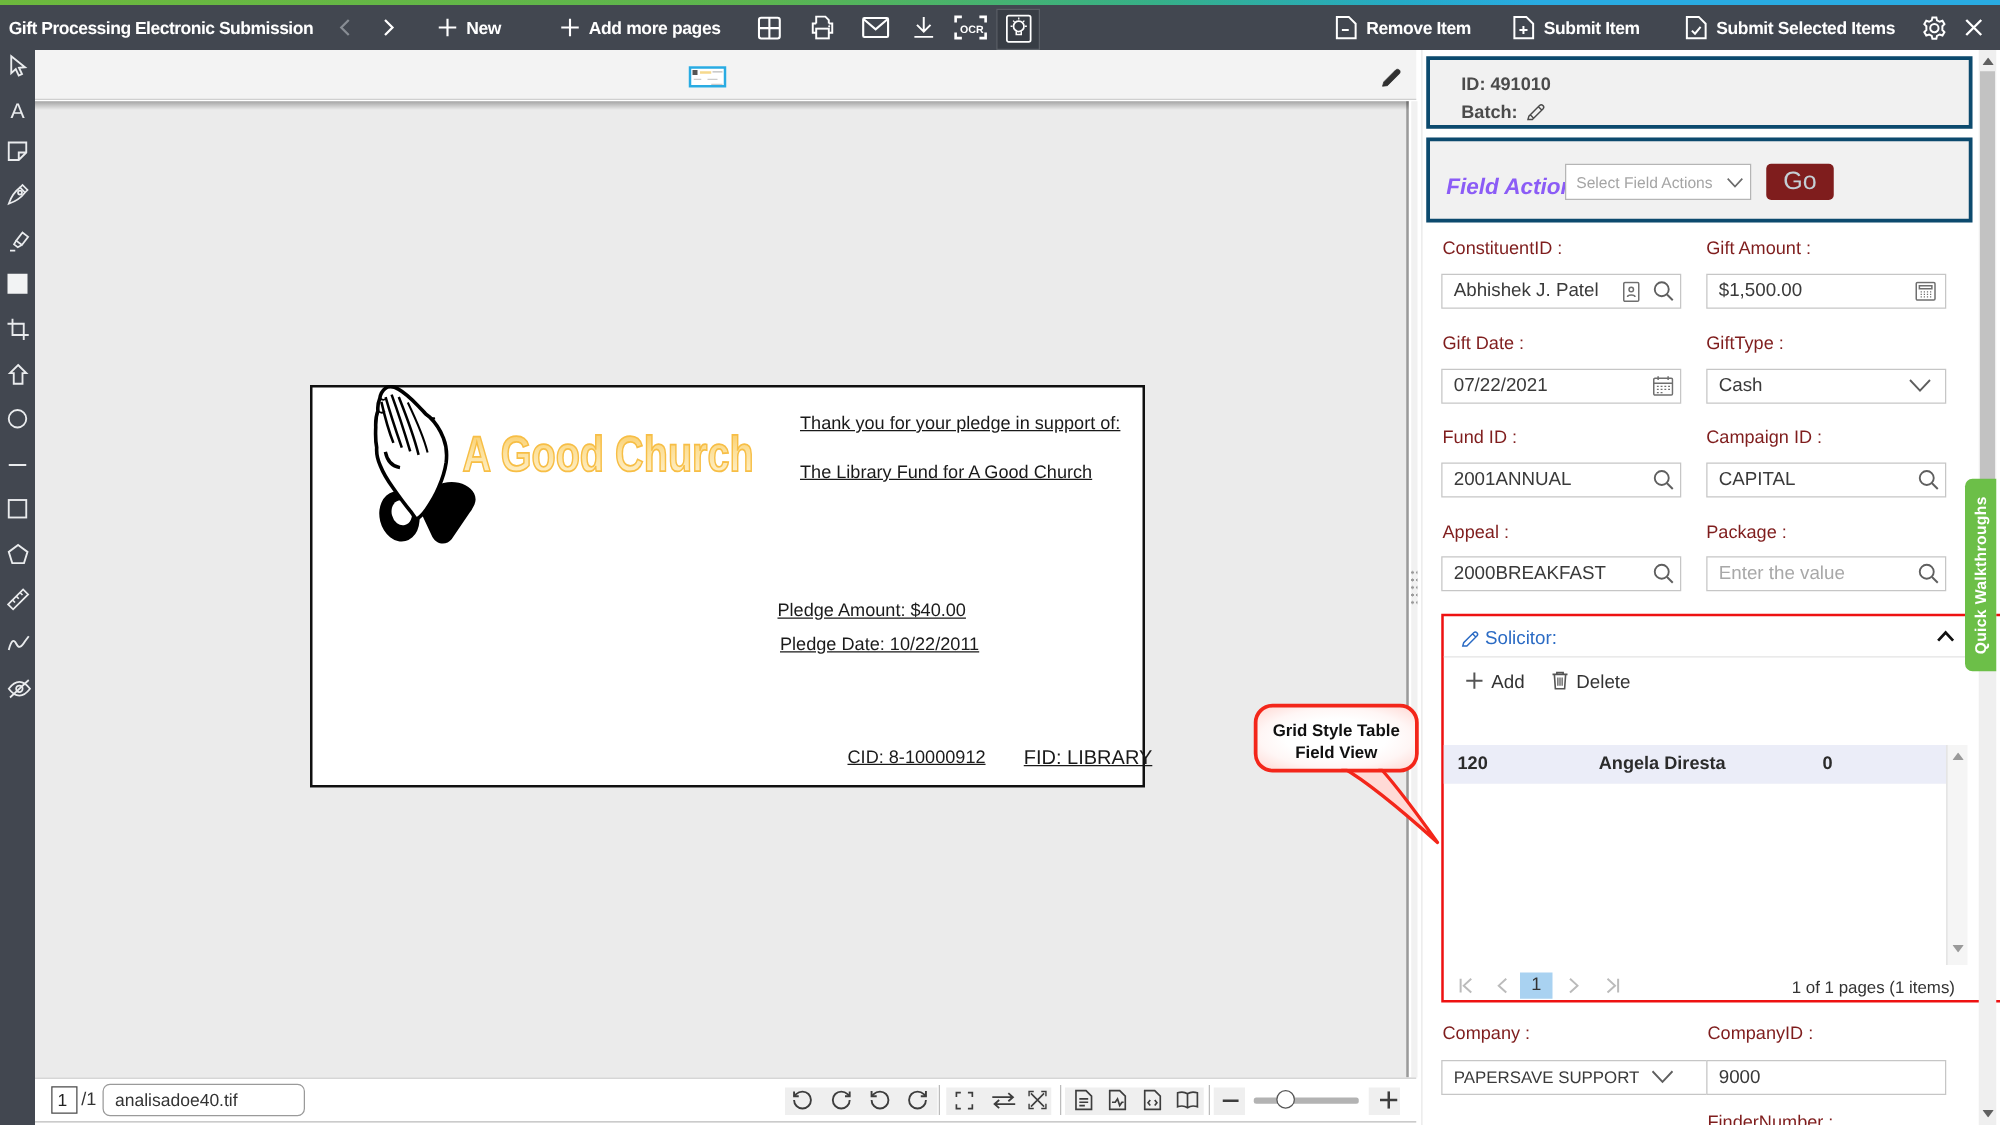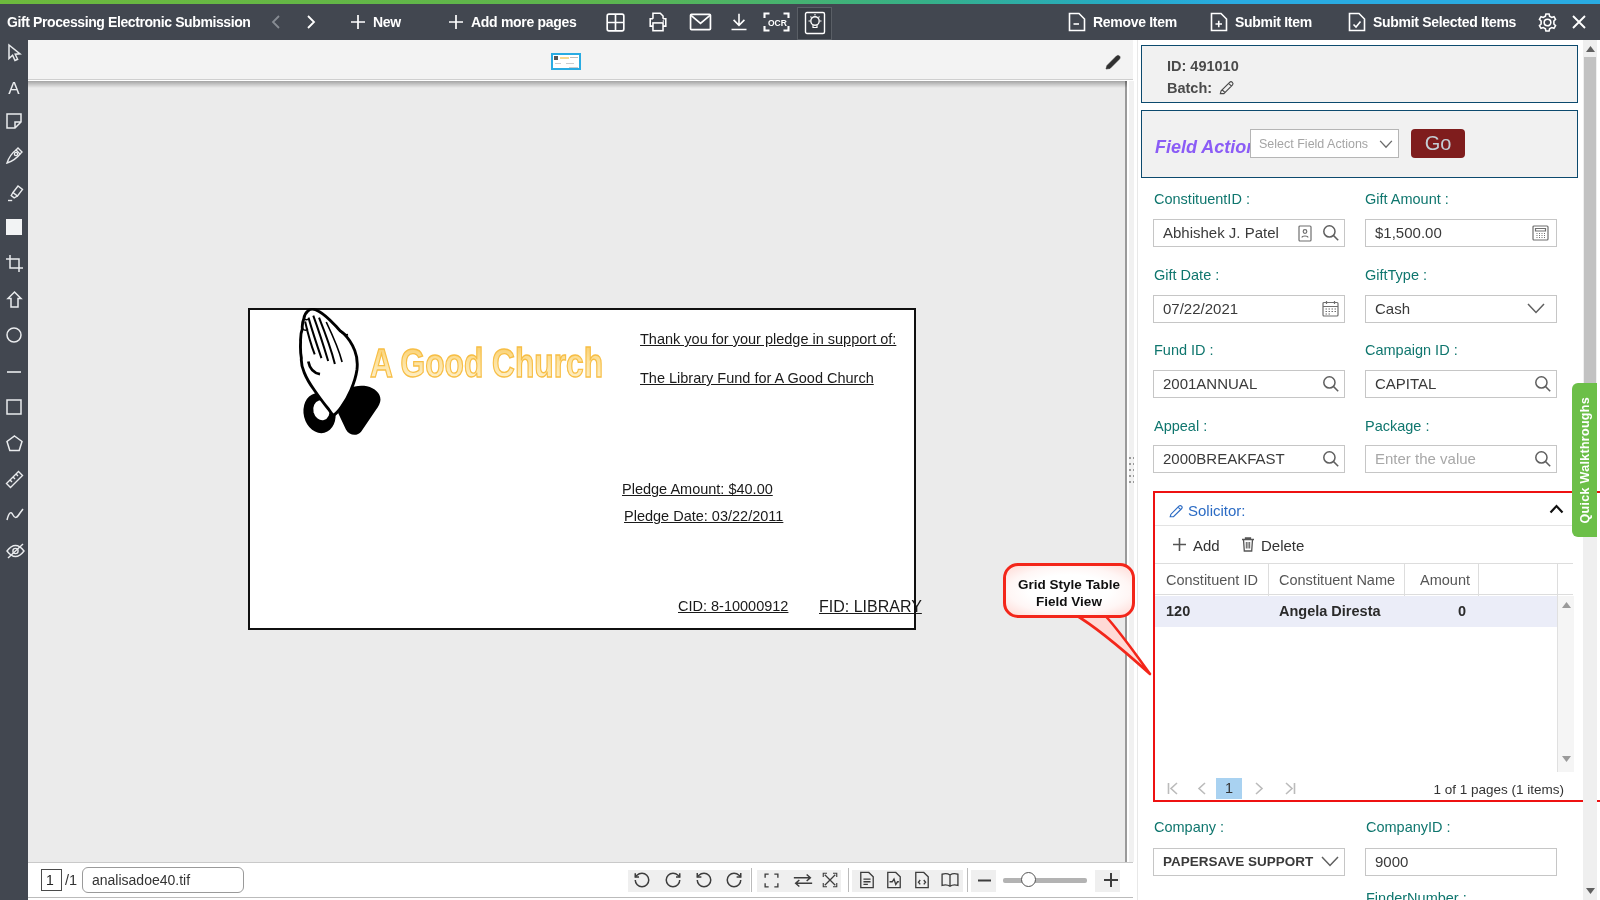--- a/index.html
+++ b/index.html
@@ -31,22 +31,22 @@
 
 
 #card { position:absolute; left:248px; top:308px; width:668px; height:322px; background:#fff; border:2.5px solid #101010; color:#1a1a1a; }
 #card .ct { position:absolute; white-space:nowrap; font-size:14.5px; color:#1a1a1a;text-decoration:underline; }
 
 
 #bottombar { position:absolute; left:28px; top:862px; width:1105px; height:36px; background:#fff; border-top:1px solid #c9c9c9; border-bottom:1px solid #bbb; }
 
 
 #rightpanel { position:absolute; left:1137px; top:40px; width:446px; height:860px; background:#fff; border-left:1px solid #e8e8e8; }
-.pbox { position:absolute; background:#f1f1f1; border:1px solid #0c4a6e; }
-.plabel { position:absolute; font-size:14.5px; color:#0f766e; white-space:nowrap; }
+.pbox { position:absolute; background:#f1f1f1; border:3px solid #0c4a6e; }
+.plabel { position:absolute; font-size:14.5px; color:#7f1d1d; white-space:nowrap; }
 .pinput { position:absolute; height:28px; background:#fff; border:1px solid #c6c6c6; font-size:15px; color:#3a3a3a; line-height:26px; padding-left:9px; white-space:nowrap; }
 .pinput.ph { color:#a8a8a8; }
 
 
 #vscroll { position:absolute; left:1583px; top:40px; width:14px; height:860px; background:#efefef; }
 #vthumb { position:absolute; left:1584px; top:57px; width:12px; height:340px; background:#c2c2c2; }
 
 
 #quicktab { position:absolute; left:1572px; top:383px; width:25px; height:154px; background:#6cbf48; border-radius:6px 0 0 6px;
   display:flex; align-items:center; justify-content:center; }
@@ -277,21 +277,21 @@
       <stop offset="0" stop-color="#F9C95F"></stop>
           <stop offset="0.42" stop-color="#FCE09A"></stop>
           <stop offset="1" stop-color="#FFF4D6"></stop>
     </linearGradient>
       </defs>
     <text x="2" y="41" font-family="Liberation Sans,sans-serif" font-weight="bold" font-size="40" fill="url(#gold)" stroke="#F7BE45" stroke-width="1.4" textLength="233" lengthAdjust="spacingAndGlyphs">A Good Church</text>
   </svg>
   <div class="ct" style="left:390px; top:21px;">Thank you for your pledge in support of:</div>
   <div class="ct" style="left:390px; top:60px;">The Library Fund for A Good Church</div>
   <div class="ct" style="left:372px; top:171px;">Pledge Amount: $40.00</div>
-  <div class="ct" style="left:374px; top:198px;">Pledge Date: 03/22/2011</div>
+  <div class="ct" style="left:374px; top:198px;">Pledge Date: 10/22/2011</div>
   <div class="ct" style="left:428px; top:288px; font-size:14.5px;">CID: 8-10000912</div>
   <div class="ct" style="left:569px; top:288px; font-size:16px;">FID: LIBRARY</div>
 </div>
 <div id="bottombar">
   <div class="abs" style="left:600px; top:7px; width:122px; height:22px; background:#efefef;"></div>
   <div class="abs" style="left:729px; top:7px; width:84px; height:22px; background:#efefef;"></div>
   <div class="abs" style="left:824px; top:7px; width:111px; height:22px; background:#efefef;"></div>
   <div class="abs" style="left:943px; top:7px; width:25px; height:22px; background:#efefef;"></div>
   <div class="abs" style="left:1067px; top:7px; width:25px; height:22px; background:#efefef;"></div>
   <div class="abs" style="left:13px; top:6px; width:21px; height:22px; border:1.5px solid #4a4a4a; background:#fff; font-size:14px; color:#222; line-height:20px; padding-left:4px;">1</div>
@@ -475,29 +475,20 @@
       </svg>
     <div class="abs" style="left:38px; top:44px; font-size:15px; color:#333;">Add</div>
     <svg class="abs" style="left:86px; top:43px;" width="14" height="16" viewBox="0 0 14 16">
         <g fill="none" stroke="#555" stroke-width="1.3">
           <path d="M1 3.5 H13 M4.5 3.5 V2 H9.5 V3.5 M2.5 3.5 L3.3 15 H10.7 L11.5 3.5"></path>
           <path d="M5.3 6 V12.5 M7 6 V12.5 M8.7 6 V12.5" stroke-width="1"></path>
         </g>
       </svg>
     <div class="abs" style="left:106px; top:44px; font-size:15px; color:#333;">Delete</div>
 
-    <div class="abs" style="left:0px; top:70px; width:418px; height:32px; border-top:1px solid #ddd; border-bottom:1px solid #ddd;">
-      <div class="abs" style="left:11px; top:8px; font-size:14.5px; color:#565656;">Constituent ID</div>
-      <div class="abs" style="left:124px; top:8px; font-size:14.5px; color:#565656;">Constituent Name</div>
-      <div class="abs" style="left:265px; top:8px; font-size:14.5px; color:#565656;">Amount</div>
-      <div class="abs" style="left:113px; top:0px; width:1px; height:32px; background:#ddd;"></div>
-      <div class="abs" style="left:249px; top:0px; width:1px; height:32px; background:#ddd;"></div>
-      <div class="abs" style="left:323px; top:0px; width:1px; height:32px; background:#ddd;"></div>
-      <div class="abs" style="left:402px; top:0px; width:1px; height:32px; background:#ddd;"></div>
-    </div>
 
     <div class="abs" style="left:0px; top:103px; width:402px; height:31px; background:#ebedf8;">
       <div class="abs" style="left:11px; top:7px; font-size:14.5px; font-weight:bold; color:#2b2b2b;">120</div>
       <div class="abs" style="left:124px; top:7px; font-size:14.5px; font-weight:bold; color:#2b2b2b;">Angela Diresta</div>
       <div class="abs" style="left:265px; top:7px; width:46px; text-align:right; font-size:14.5px; font-weight:bold; color:#2b2b2b;">0</div>
     </div>
 
     <div class="abs" style="left:402px; top:103px; width:17px; height:176px; background:#f5f5f5; border-left:1px solid #e0e0e0;">
       <svg class="abs" style="left:4px; top:6px;" width="9" height="6" viewBox="0 0 9 6">
           <path d="M0 6 L4.5 0 L9 6 Z" fill="#9a9a9a"></path>
@@ -520,21 +511,21 @@
         </svg>
       <svg class="abs" style="left:129px; top:3px;" width="12" height="13" viewBox="0 0 12 13">
           <path d="M2 1 L8 6.5 L2 12 M10.5 1 V12" fill="none" stroke="#bbb" stroke-width="1.6"></path>
         </svg>
       <div class="abs" style="right:9px; top:3px; font-size:13.5px; color:#333;">1 of 1 pages (1 items)</div>
     </div>
   </div>
 
   <div class="plabel" style="left:16px; top:779px;">Company :</div>
   <div class="plabel" style="left:228px; top:779px;">CompanyID :</div>
-  <div class="pinput" style="left:15px; top:808px; width:192px; font-size:13.5px;font-weight:bold;">PAPERSAVE SUPPORT</div>
+  <div class="pinput" style="left:15px; top:808px; width:213px; font-size:13.5px;">PAPERSAVE SUPPORT</div>
   <svg class="abs" style="left:183px; top:816px;" width="18" height="11" viewBox="0 0 18 11">
       <path d="M1 1 L9 9.5 L17 1" fill="none" stroke="#5f5f5f" stroke-width="1.5"></path>
     </svg>
   <div class="pinput" style="left:227px; top:808px; width:192px;">9000</div>
   <div class="plabel" style="left:228px; top:850px;">FinderNumber :</div>
 </div>
 
 <div class="abs" style="left:1128px; top:455px; width:6px; height:30px;
   background-image:radial-gradient(circle, #9a9a9a 1px, transparent 1.3px); background-size:4px 6px;"></div>
 

